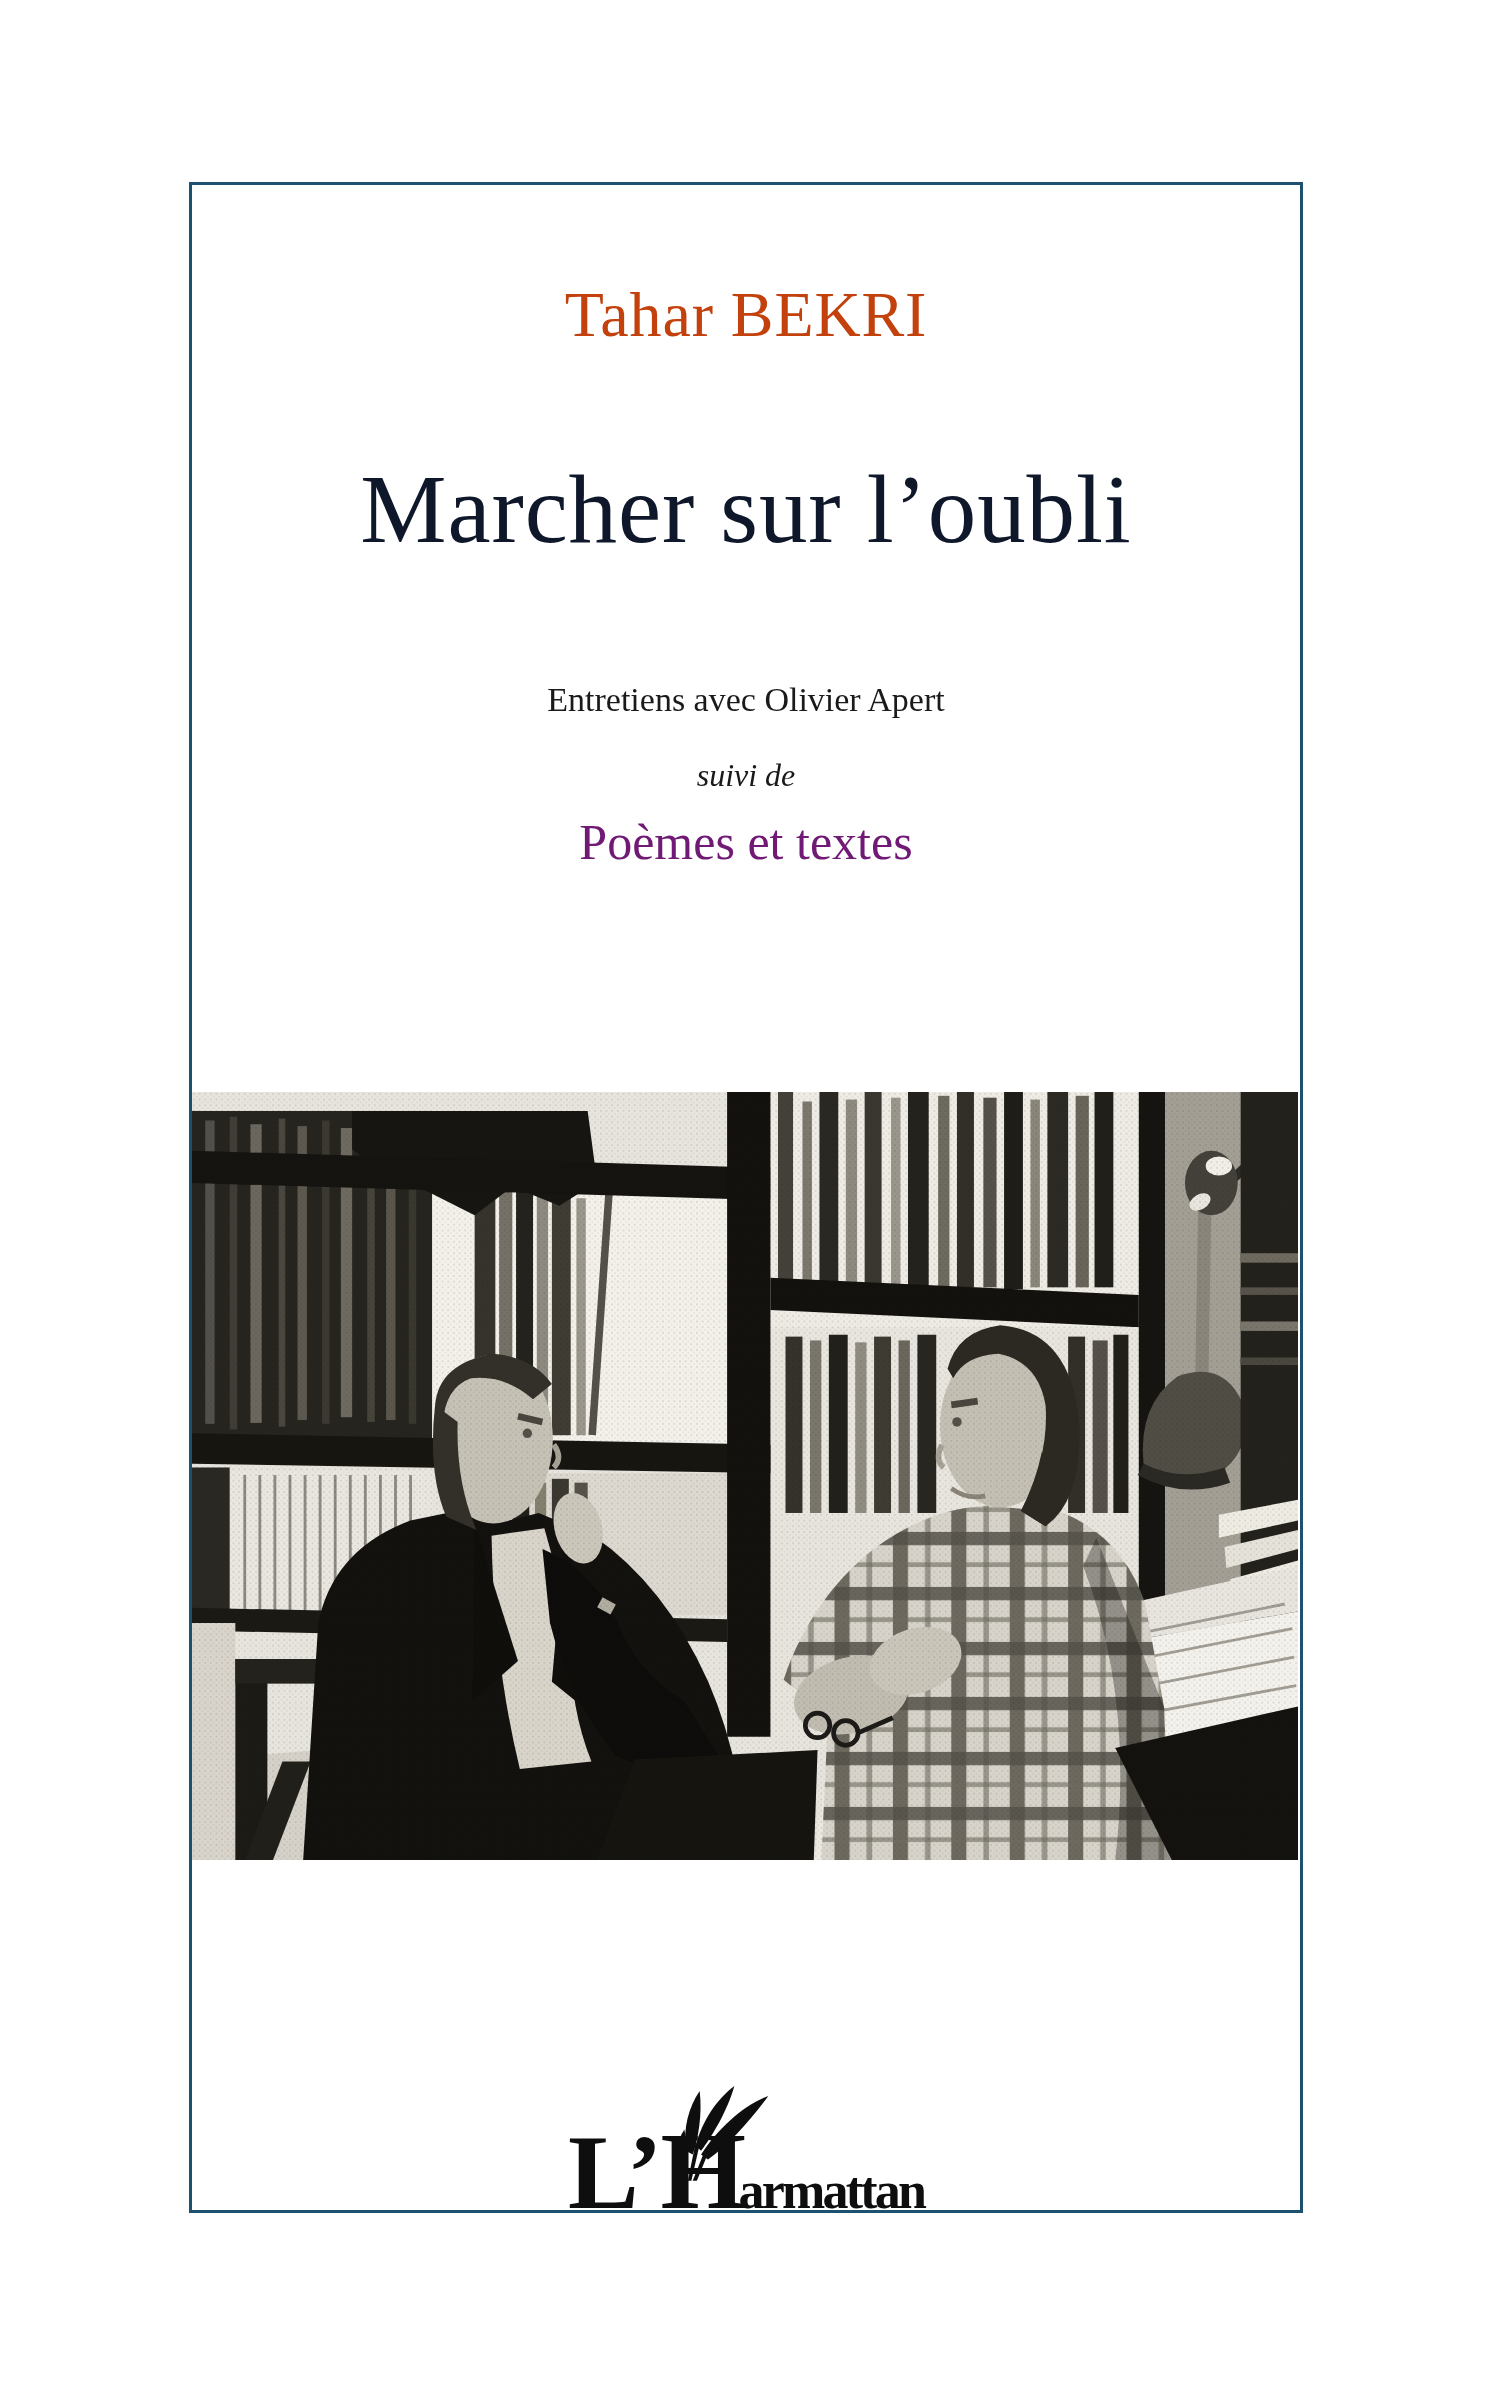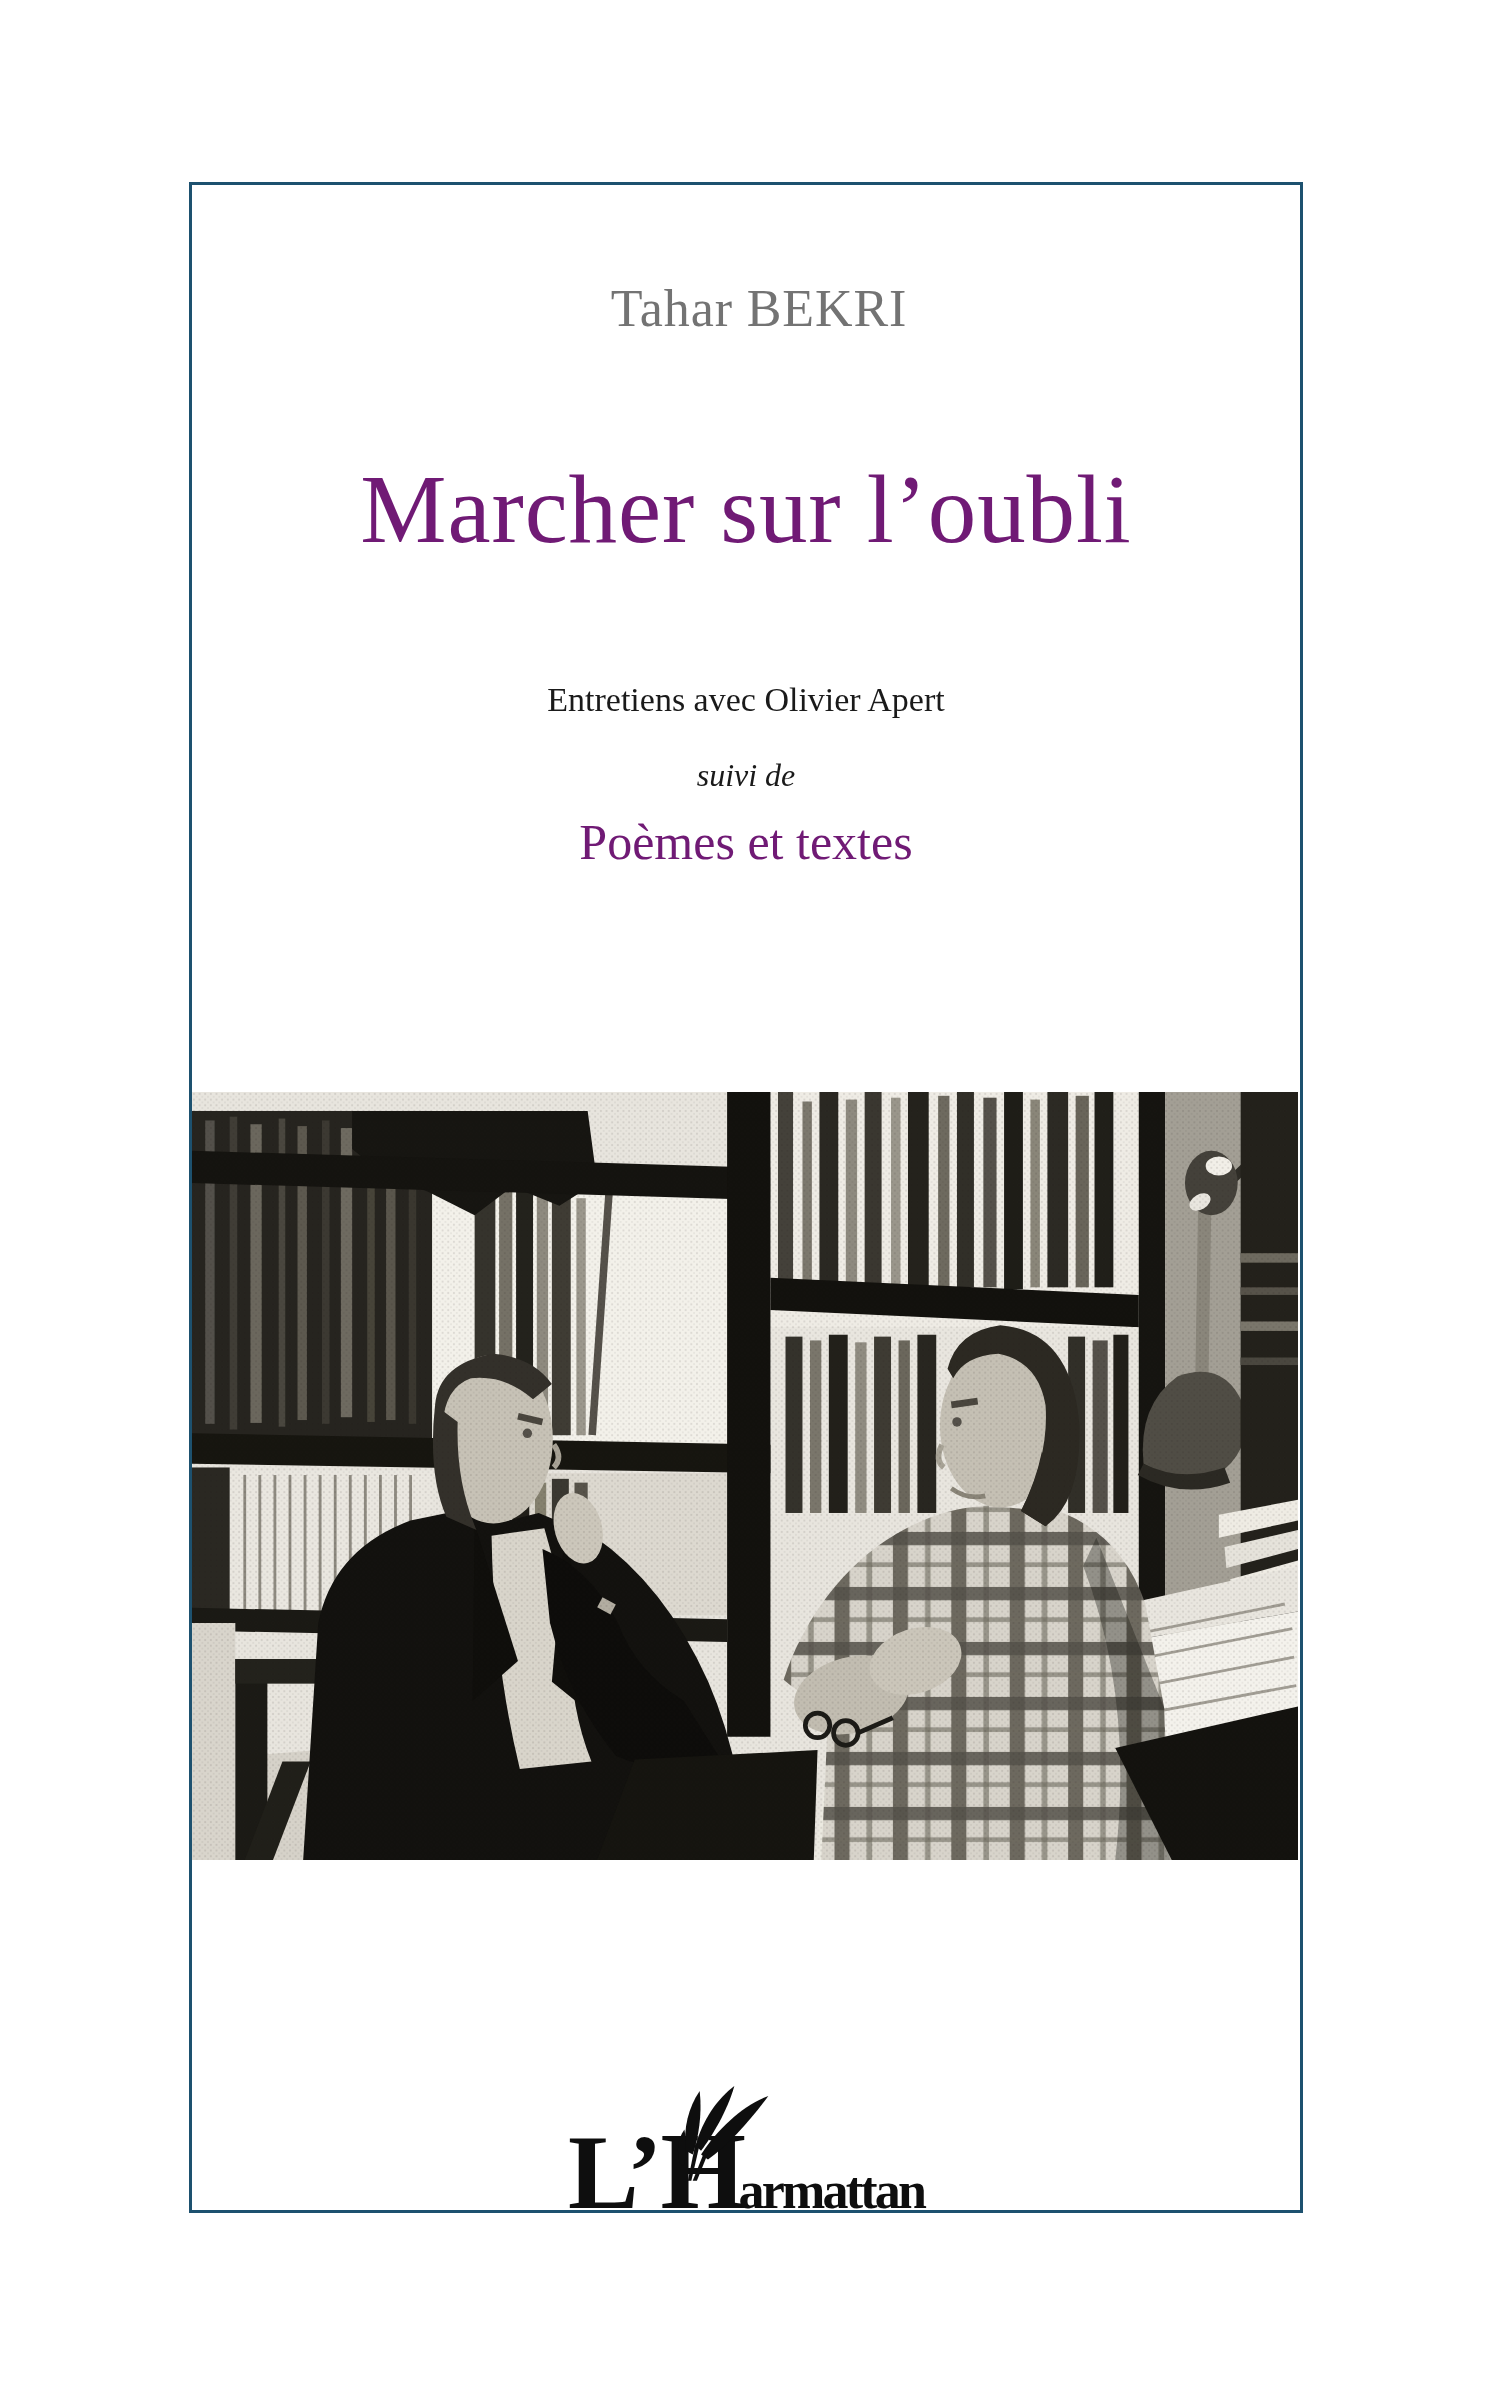--- a/index.html
+++ b/index.html
@@ -1,22 +1,22 @@
 <!DOCTYPE html>
 <html style="font-size:15px"><head>
 <meta charset="utf-8">
 <style>
   html,body{margin:0;padding:0;background:#ffffff;}
   .page{position:relative;width:1507px;height:2403px;background:#ffffff;overflow:hidden;
         font-family:"Liberation Serif", serif;}
   .frame{position:absolute;left:189px;top:182px;width:1114px;height:2031px;
          box-sizing:border-box;border:3.8px solid #1d516f;background:#ffffff;}
   .centered{position:absolute;left:0;width:100%;text-align:center;white-space:nowrap;}
-  .author{top:95px;font-size:52px;line-height:1.1;color:#737373;letter-spacing:0.9px;padding-left:13px;}
-  .title{top:274px;font-size:97px;line-height:1.05;color:#701a75;letter-spacing:0.9px;}
+  .author{top:95px;font-size:64px;line-height:1.1;color:#c2410c;letter-spacing:0.9px;}
+  .title{top:274px;font-size:97px;line-height:1.05;color:#0f172a;letter-spacing:0.9px;}
   .sub1{top:496px;font-size:34px;color:#1a1a1a;}
   .sub2{top:572px;font-size:32px;color:#1a1a1a;font-style:italic;}
   .sub3{top:628px;font-size:50px;color:#701a75;}
   .photo{position:absolute;left:0;top:907px;width:1106px;height:768px;}
   .photo svg{display:block;width:100%;height:100%;}
   .logo{position:absolute;top:1923px;left:0;width:100%;height:114px;text-align:center;
         color:#0e0e0e;}
   .logo-lh,.logo-rest{display:inline;vertical-align:baseline;font-weight:700;}
   .logo-lh{font-size:106px;letter-spacing:-1.9px;}
   .logo-lh .bigH{font-size:110px;}

